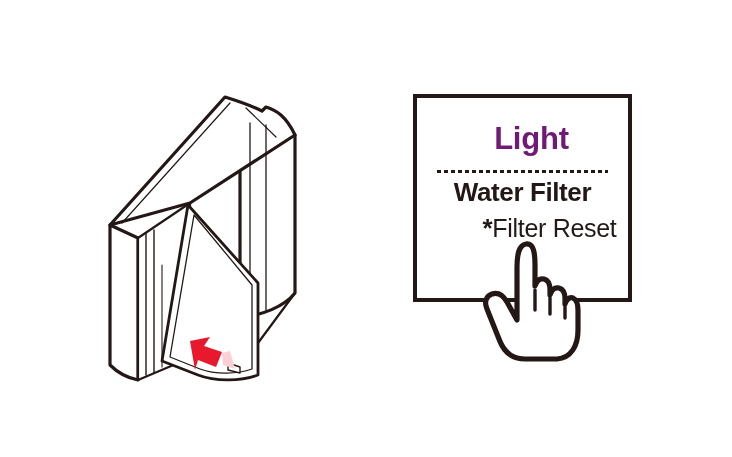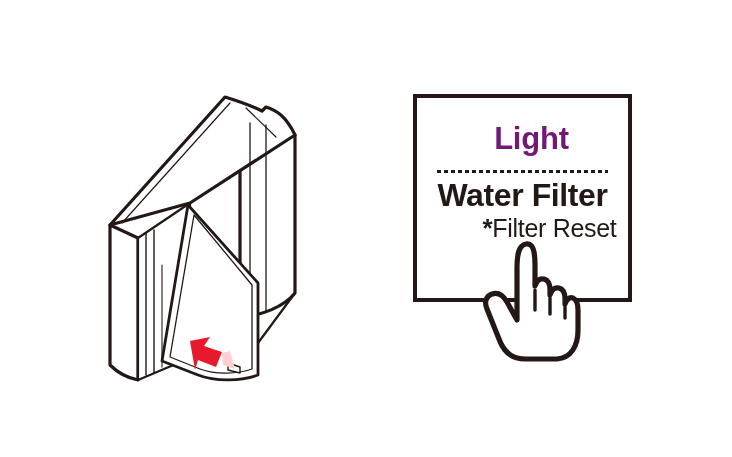--- a/index.html
+++ b/index.html
@@ -82,21 +82,21 @@
       #231815 4px,
       rgba(255,255,255,0) 4px,
       rgba(255,255,255,0) 7px
     );
   }
   .label-water-filter {
     position: absolute;
     left: 0;
     top: 85px;
     width: 100%;
-    font-size: 32px;
+    font-size: 26px;
     font-weight: bold;
     line-height: 1;
     color: #231815;
     letter-spacing: -0.4px;
   }
   .label-filter-reset {
     position: absolute;
     left: 0;
     top: 121px;
     width: 100%;

